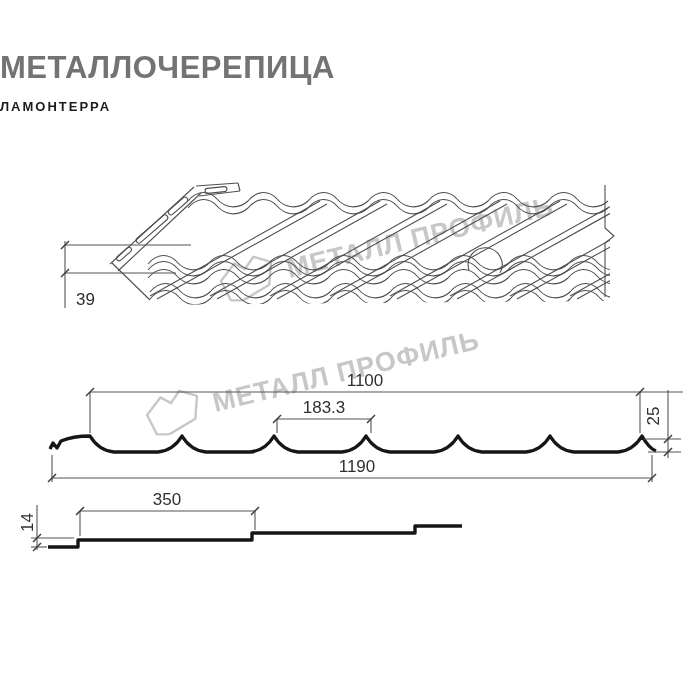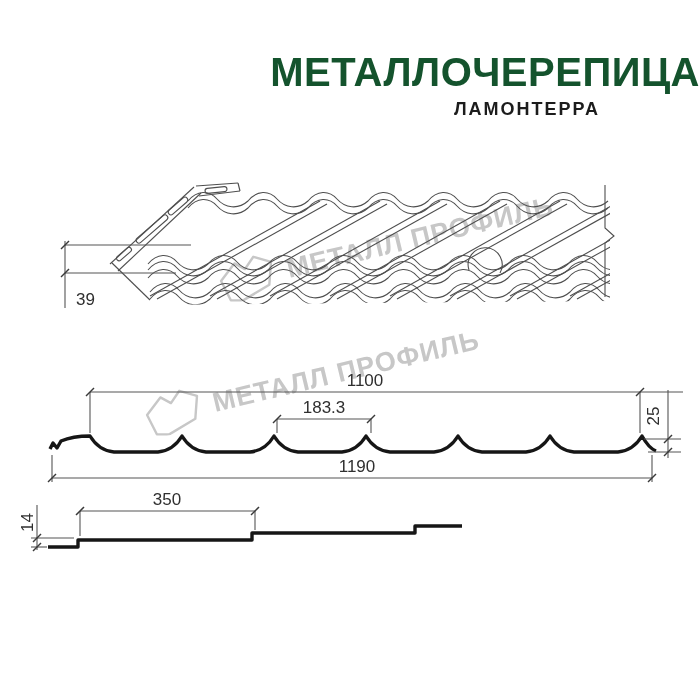--- a/index.html
+++ b/index.html
@@ -1,24 +1,24 @@
 <!DOCTYPE html>
 <html><head>
 <meta charset="utf-8">
 <style>
   html,body{margin:0;padding:0;background:#ffffff;}
   body{width:700px;height:700px;position:relative;overflow:hidden;
        font-family:"Liberation Sans",sans-serif;}
   .page{position:absolute;inset:0;background:#fff;}
 
   
-  .title{position:absolute;top:50px;left:0;width:700px;text-align:right;
-         font-size:40px;font-weight:700;color:#14532d;letter-spacing:.5px;z-index:3;}
-  .subtitle{position:absolute;top:99px;left:0;width:600px;text-align:right;
-         font-size:18px;font-weight:600;color:#1c1c1c;letter-spacing:2px;z-index:3;}
+  .title{position:absolute;top:50px;left:0;width:700px;text-align:left;
+         font-size:31px;font-weight:700;color:#737373;letter-spacing:.5px;z-index:3;}
+  .subtitle{position:absolute;top:99px;left:0;width:600px;text-align:left;
+         font-size:13px;font-weight:600;color:#1c1c1c;letter-spacing:2px;z-index:3;}
 
   
   .wm{position:absolute;display:flex;align-items:flex-end;gap:10px;
       color:#c7c7c7;font-weight:700;font-size:27px;letter-spacing:1px;
       white-space:nowrap;transform-origin:0 100%;z-index:1;}
   .wm .wm-text{padding-bottom:5px;}
   #wm-top{left:224px;top:262px;transform:rotate(-13.5deg);}
   #wm-mid{left:150px;top:396px;transform:rotate(-13.5deg);}
 
   

